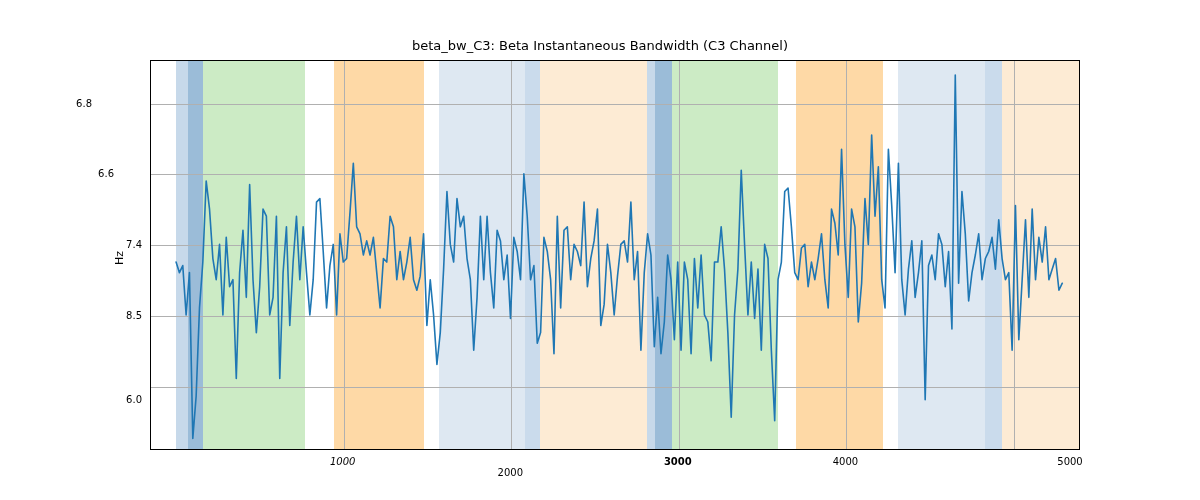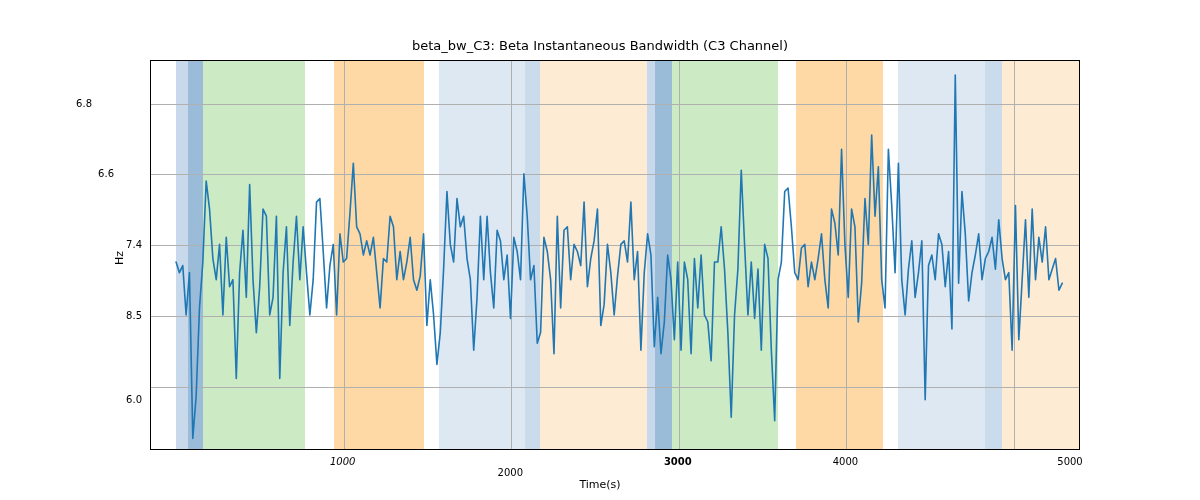--- a/index.html
+++ b/index.html
@@ -121,21 +121,20 @@
       <div class="gridline-h" style="top: 326.182px;"></div>
       <div class="gridline-h" style="top: 255.273px;"></div>
       <div class="gridline-h" style="top: 184.364px;"></div>
       <div class="gridline-h" style="top: 113.455px;"></div>
       <div class="gridline-h" style="top: 42.5455px;"></div>
       <svg class="line" viewBox="0 0 930 390" preserveAspectRatio="none">
         <path d="M25.14 202.09 L28.49 212.73 L31.84 205.64 L35.19 255.27 L38.54 212.73 L41.89 379.36 L45.24 336.82 L48.59 248.18 L51.95 202.09 L55.30 120.55 L58.65 148.91 L62.00 198.55 L65.35 219.82 L68.70 184.36 L72.05 255.27 L75.41 177.27 L78.76 226.91 L82.11 219.82 L85.46 319.09 L88.81 212.73 L92.16 170.18 L95.51 237.55 L98.86 124.09 L102.22 219.82 L105.57 273.00 L108.92 226.91 L112.27 148.91 L115.62 156.00 L118.97 255.27 L122.32 237.55 L125.68 156.00 L129.03 319.09 L132.38 212.73 L135.73 166.64 L139.08 265.91 L142.43 202.09 L145.78 156.00 L149.14 219.82 L152.49 166.64 L155.84 212.73 L159.19 255.27 L162.54 219.82 L165.89 141.82 L169.24 138.27 L172.59 191.45 L175.95 248.18 L179.30 205.64 L182.65 184.36 L186.00 255.27 L189.35 173.73 L192.70 202.09 L196.05 198.55 L199.41 152.45 L202.76 102.82 L206.11 166.64 L209.46 173.73 L212.81 195.00 L216.16 180.82 L219.51 195.00 L222.86 177.27 L226.22 212.73 L229.57 248.18 L232.92 198.55 L236.27 202.09 L239.62 156.00 L242.97 166.64 L246.32 219.82 L249.68 191.45 L253.03 219.82 L256.38 202.09 L259.73 177.27 L263.08 219.82 L266.43 230.45 L269.78 216.27 L273.14 173.73 L276.49 265.91 L279.84 219.82 L283.19 255.27 L286.54 304.91 L289.89 273.00 L293.24 209.18 L296.59 131.18 L299.95 184.36 L303.30 202.09 L306.65 138.27 L310.00 166.64 L313.35 156.00 L316.70 198.55 L320.05 219.82 L323.41 290.73 L326.76 237.55 L330.11 156.00 L333.46 219.82 L336.81 156.00 L340.16 212.73 L343.51 248.18 L346.86 170.18 L350.22 180.82 L353.57 219.82 L356.92 195.00 L360.27 258.82 L363.62 177.27 L366.97 191.45 L370.32 219.82 L373.68 113.45 L377.03 156.00 L380.38 219.82 L383.73 205.64 L387.08 283.64 L390.43 273.00 L393.78 177.27 L397.14 191.45 L400.49 219.82 L403.84 294.27 L407.19 156.00 L410.54 248.18 L413.89 170.18 L417.24 166.64 L420.59 219.82 L423.95 184.36 L427.30 191.45 L430.65 205.64 L434.00 141.82 L437.35 226.91 L440.70 198.55 L444.05 180.82 L447.41 148.91 L450.76 265.91 L454.11 244.64 L457.46 184.36 L460.81 212.73 L464.16 255.27 L467.51 216.27 L470.86 184.36 L474.22 180.82 L477.57 202.09 L480.92 141.82 L484.27 219.82 L487.62 191.45 L490.97 290.73 L494.32 212.73 L497.68 173.73 L501.03 195.00 L504.38 287.18 L507.73 237.55 L511.08 294.27 L514.43 262.36 L517.78 195.00 L521.14 219.82 L524.49 280.09 L527.84 202.09 L531.19 290.73 L534.54 202.09 L537.89 219.82 L541.24 294.27 L544.59 198.55 L547.95 248.18 L551.30 195.00 L554.65 255.27 L558.00 262.36 L561.35 301.36 L564.70 202.09 L568.05 202.09 L571.41 166.64 L574.76 209.18 L578.11 273.00 L581.46 358.09 L584.81 255.27 L588.16 209.18 L591.51 109.91 L594.86 184.36 L598.22 255.27 L601.57 202.09 L604.92 258.82 L608.27 209.18 L611.62 290.73 L614.97 184.36 L618.32 198.55 L621.68 290.73 L625.03 361.64 L628.38 219.82 L631.73 202.09 L635.08 131.18 L638.43 127.64 L641.78 166.64 L645.14 212.73 L648.49 219.82 L651.84 187.91 L655.19 184.36 L658.54 226.91 L661.89 202.09 L665.24 219.82 L668.59 198.55 L671.95 173.73 L675.30 219.82 L678.65 248.18 L682.00 148.91 L685.35 163.09 L688.70 195.00 L692.05 88.64 L695.41 184.36 L698.76 237.55 L702.11 148.91 L705.46 166.64 L708.81 262.36 L712.16 223.36 L715.51 138.27 L718.86 184.36 L722.22 74.45 L725.57 156.00 L728.92 106.36 L732.27 219.82 L735.62 248.18 L738.97 88.64 L742.32 145.36 L745.68 212.73 L749.03 102.82 L752.38 219.82 L755.73 255.27 L759.08 209.18 L762.43 180.82 L765.78 237.55 L769.14 212.73 L772.49 180.82 L775.84 340.36 L779.19 205.64 L782.54 195.00 L785.89 219.82 L789.24 173.73 L792.59 184.36 L795.95 226.91 L799.30 191.45 L802.65 269.45 L806.00 14.18 L809.35 223.36 L812.70 131.18 L816.05 173.73 L819.41 241.09 L822.76 212.73 L826.11 195.00 L829.46 173.73 L832.81 219.82 L836.16 198.55 L839.51 191.45 L842.86 177.27 L846.22 209.18 L849.57 159.55 L852.92 198.55 L856.27 219.82 L859.62 212.73 L862.97 290.73 L866.32 145.36 L869.68 280.09 L873.03 219.82 L876.38 159.55 L879.73 237.55 L883.08 148.91 L886.43 219.82 L889.78 177.27 L893.14 202.09 L896.49 166.64 L899.84 219.82 L903.19 209.18 L906.54 198.55 L909.89 230.45 L913.24 223.36 " stroke="#1f77b4"></path>
       </svg>
     </div>
 
-  <div class="xlabel" style="top: 478px;">Time(s)</div>
 
   <div class="ylabel" style="left: 113px; top: 265px;">Hz</div>
 
 <div class="tick-label-x" style="left: 342.703px; top: 456px; font-style: italic;">1000</div>
     <div class="tick-label-x" style="left: 510.27px; top: 467px;">2000</div>
     <div class="tick-label-x" style="left: 677.838px; top: 456px; font-weight: bold;">3000</div>
     <div class="tick-label-x" style="left: 845.405px; top: 456px;">4000</div>
     <div class="tick-label-x" style="left: 1070px; top: 456px;">5000</div>
     <div class="tick-label-y" style="right: 1058px; top: 399px; width: 40px;">6.0</div>
     <div class="tick-label-y" style="right: 1058px; top: 315.273px; width: 40px;">8.5</div>

